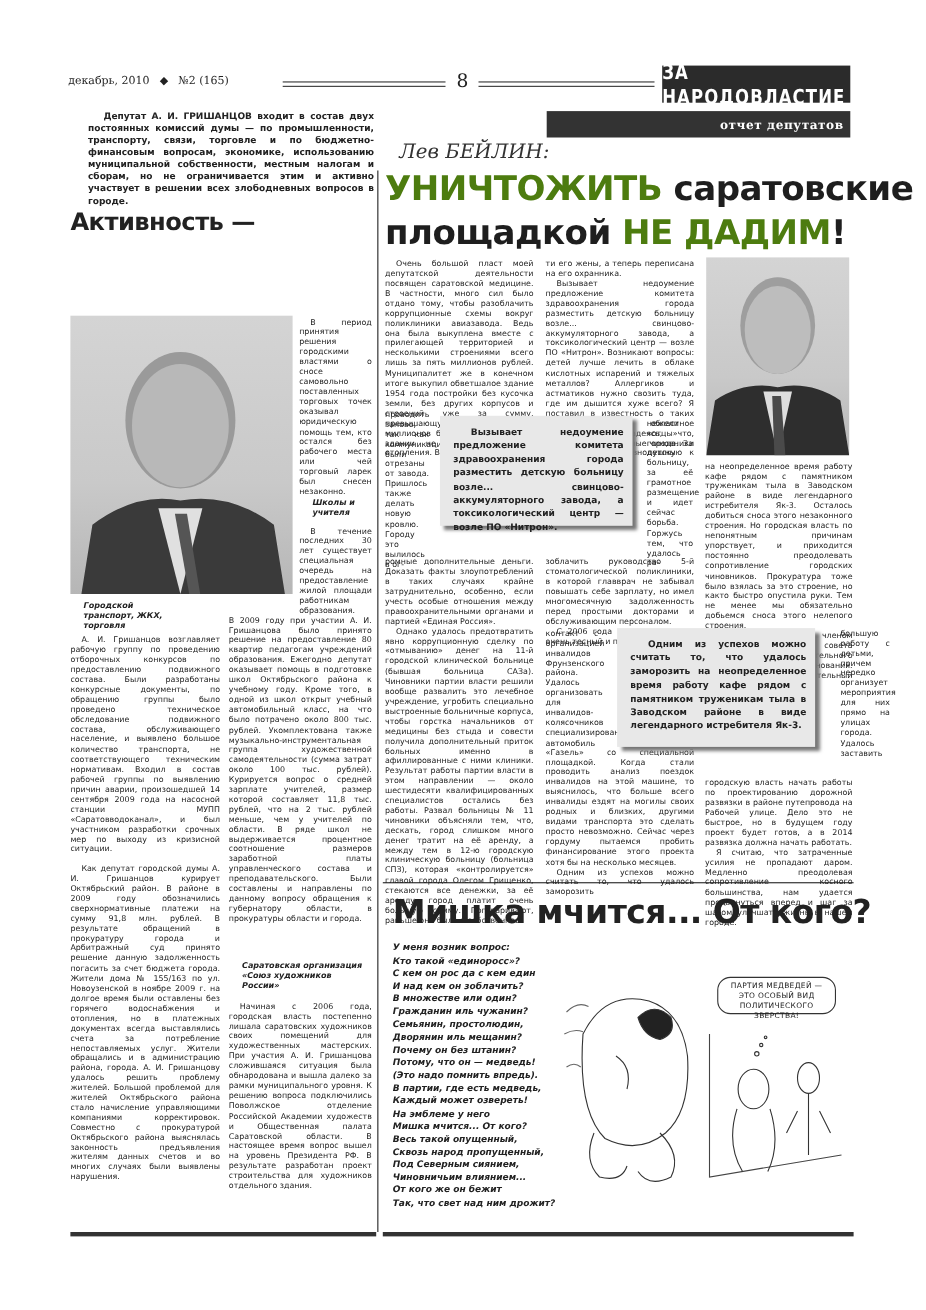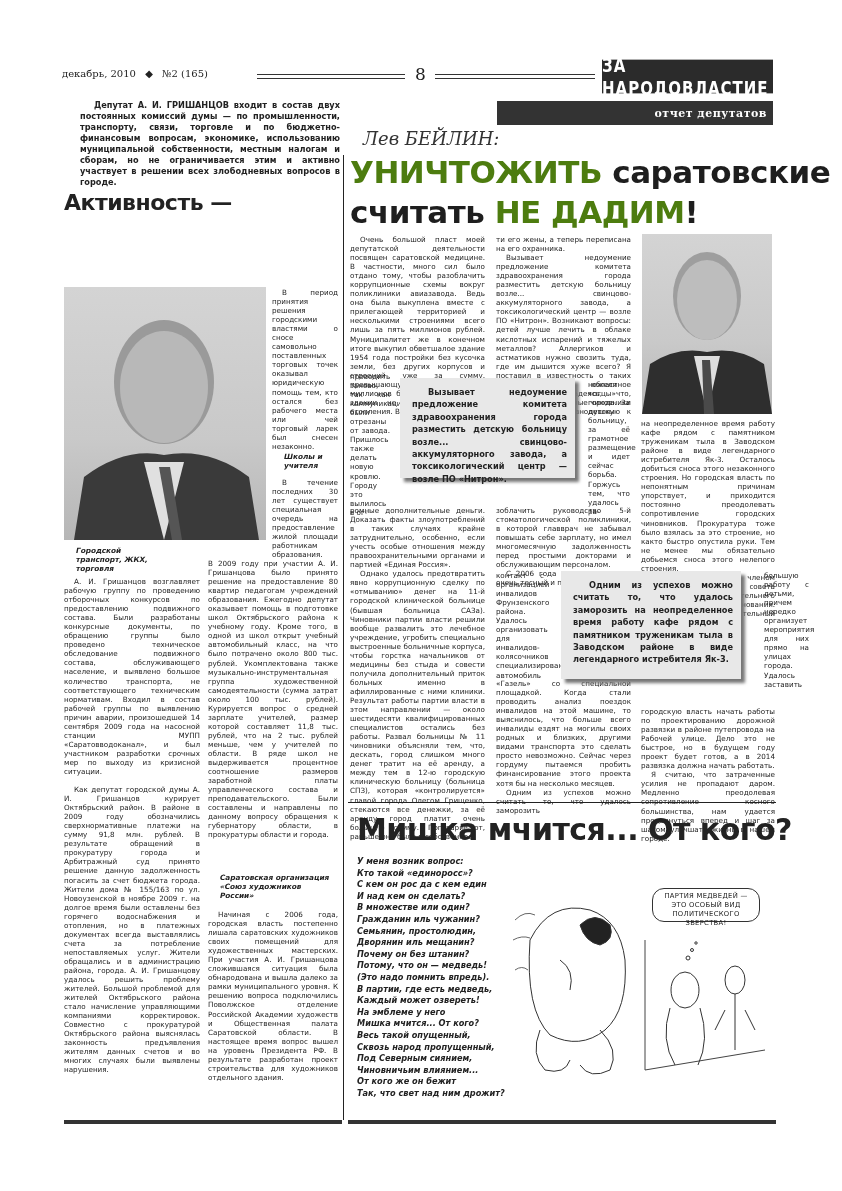--- a/index.html
+++ b/index.html
@@ -105,21 +105,21 @@
   </div>
 
 <div class="abs thickrule" style="left:64px; top:1120px; width:278px;"></div>
 
 <div class="abs author">Лев БЕЙЛИН:</div>
 <div class="abs big-h">
   <div>
     <span class="grey">УНИЧТОЖИТЬ</span><span class="dark"> саратовские</span>
   </div>
   <div>
-    <span class="dark">считать </span><span class="grey">НЕ ДАДИМ</span><span class="dark">!</span>
+    <span class="dark">площадкой </span><span class="grey">НЕ ДАДИМ</span><span class="dark">!</span>
   </div>
 </div>
 
 <div class="abs photo" style="left:642px; top:234px; width:130px; height:180px;">
   <svg width="130" height="180" viewBox="0 0 130 180">
     <ellipse cx="65" cy="62" rx="34" ry="44" fill="#9e9e9e"></ellipse>
     <ellipse cx="65" cy="66" rx="30" ry="40" fill="#bdbdbd"></ellipse>
     <path d="M0 180 L8 130 Q35 112 65 118 Q95 112 122 130 L130 180 Z" fill="#2e2e2e"></path>
     <path d="M52 122 L65 180 L78 122 Z" fill="#dedede"></path>
     <path d="M60 126 L62 180 L72 180 L68 126 Z" fill="#4a4a4a"></path>
@@ -175,21 +175,21 @@
   <span>Одним из успехов можно считать то, что удалось заморозить на неопределенное время работу кафе рядом с памятником труженикам тыла в Заводском районе в виде легендарного истребителя Як-3.</span>
 </div>
 
 <div class="abs hrule" style="left:348px; top:802px; width:428px;"></div>
 
 <div class="abs poem-h">Мишка мчится... От кого?</div>
 <div class="abs poem">
   <div>У меня возник вопрос:</div>
   <div>Кто такой «единоросс»?</div>
   <div>С кем он рос да с кем един</div>
-  <div>И над кем он сделать?</div>
+  <div>И над кем он зоблачить?</div>
   <div>В множестве или один?</div>
   <div>Гражданин иль чужанин?</div>
   <div>Семьянин, простолюдин,</div>
   <div>Дворянин иль мещанин?</div>
   <div>Почему он без штанин?</div>
   <div>Потому, что он — медведь!</div>
   <div>(Это надо помнить впредь).</div>
   <div>В партии, где есть медведь,</div>
   <div>Каждый может озвереть!</div>
   <div>На эмблеме у него</div>

